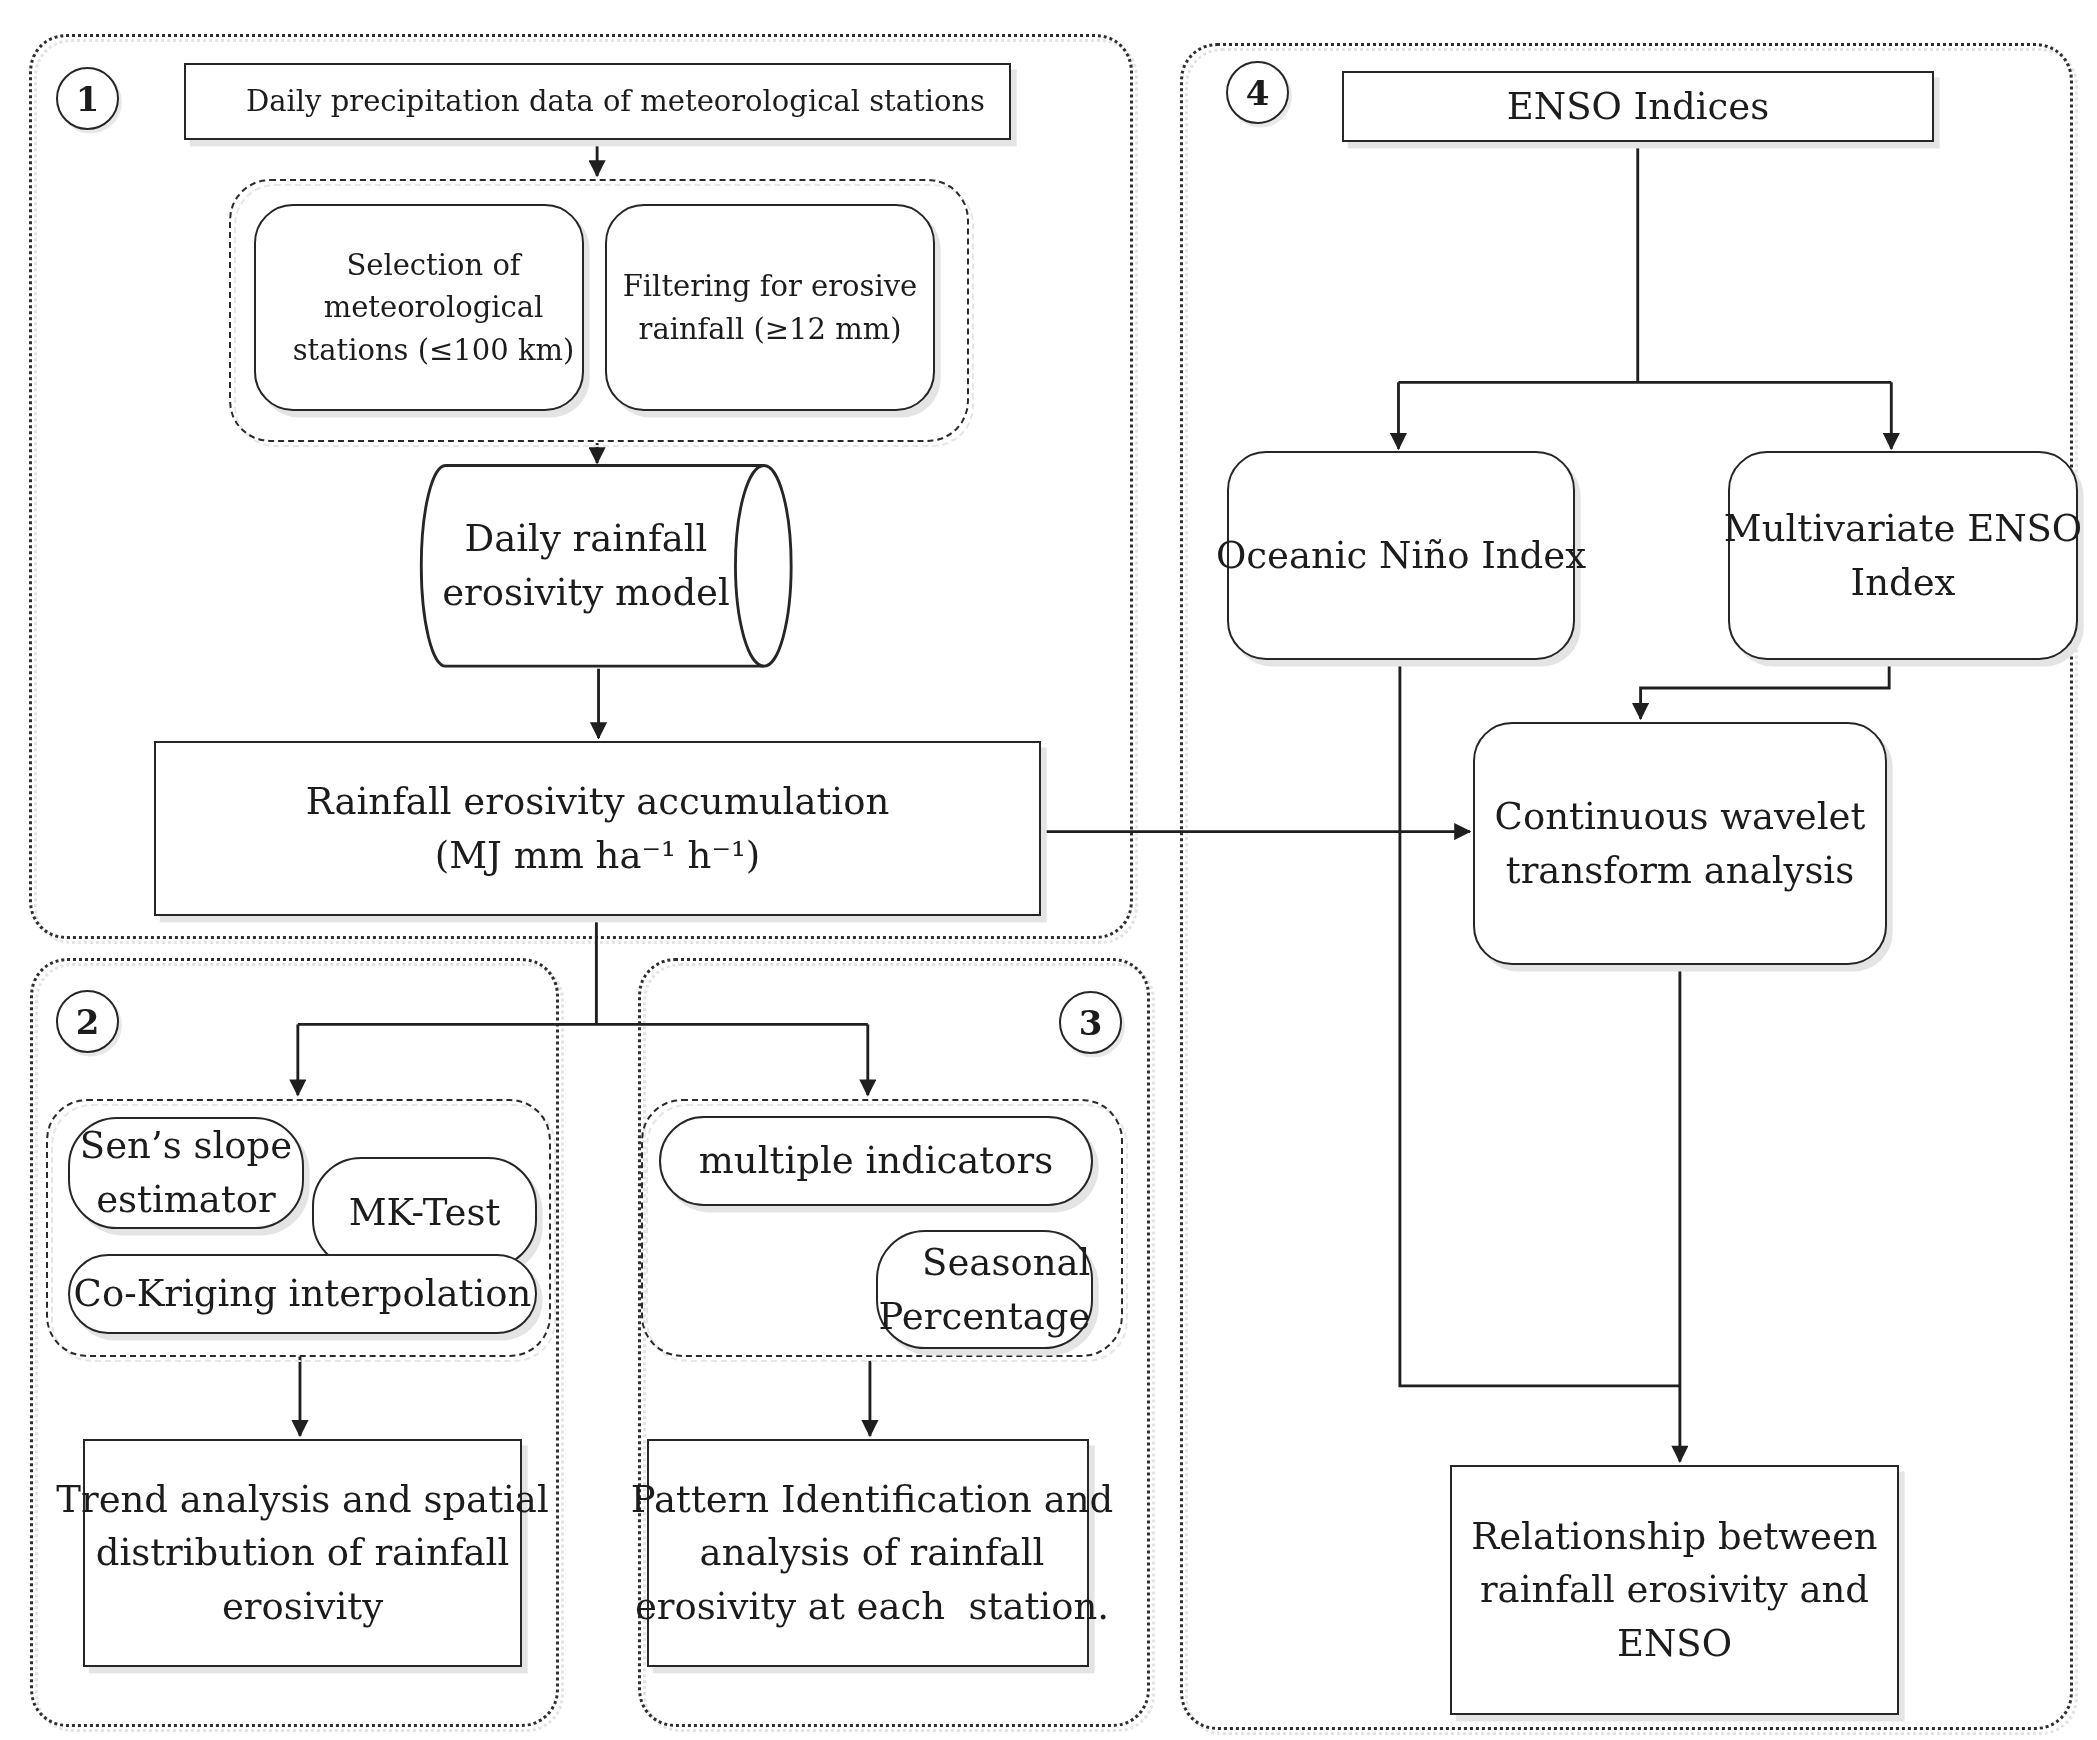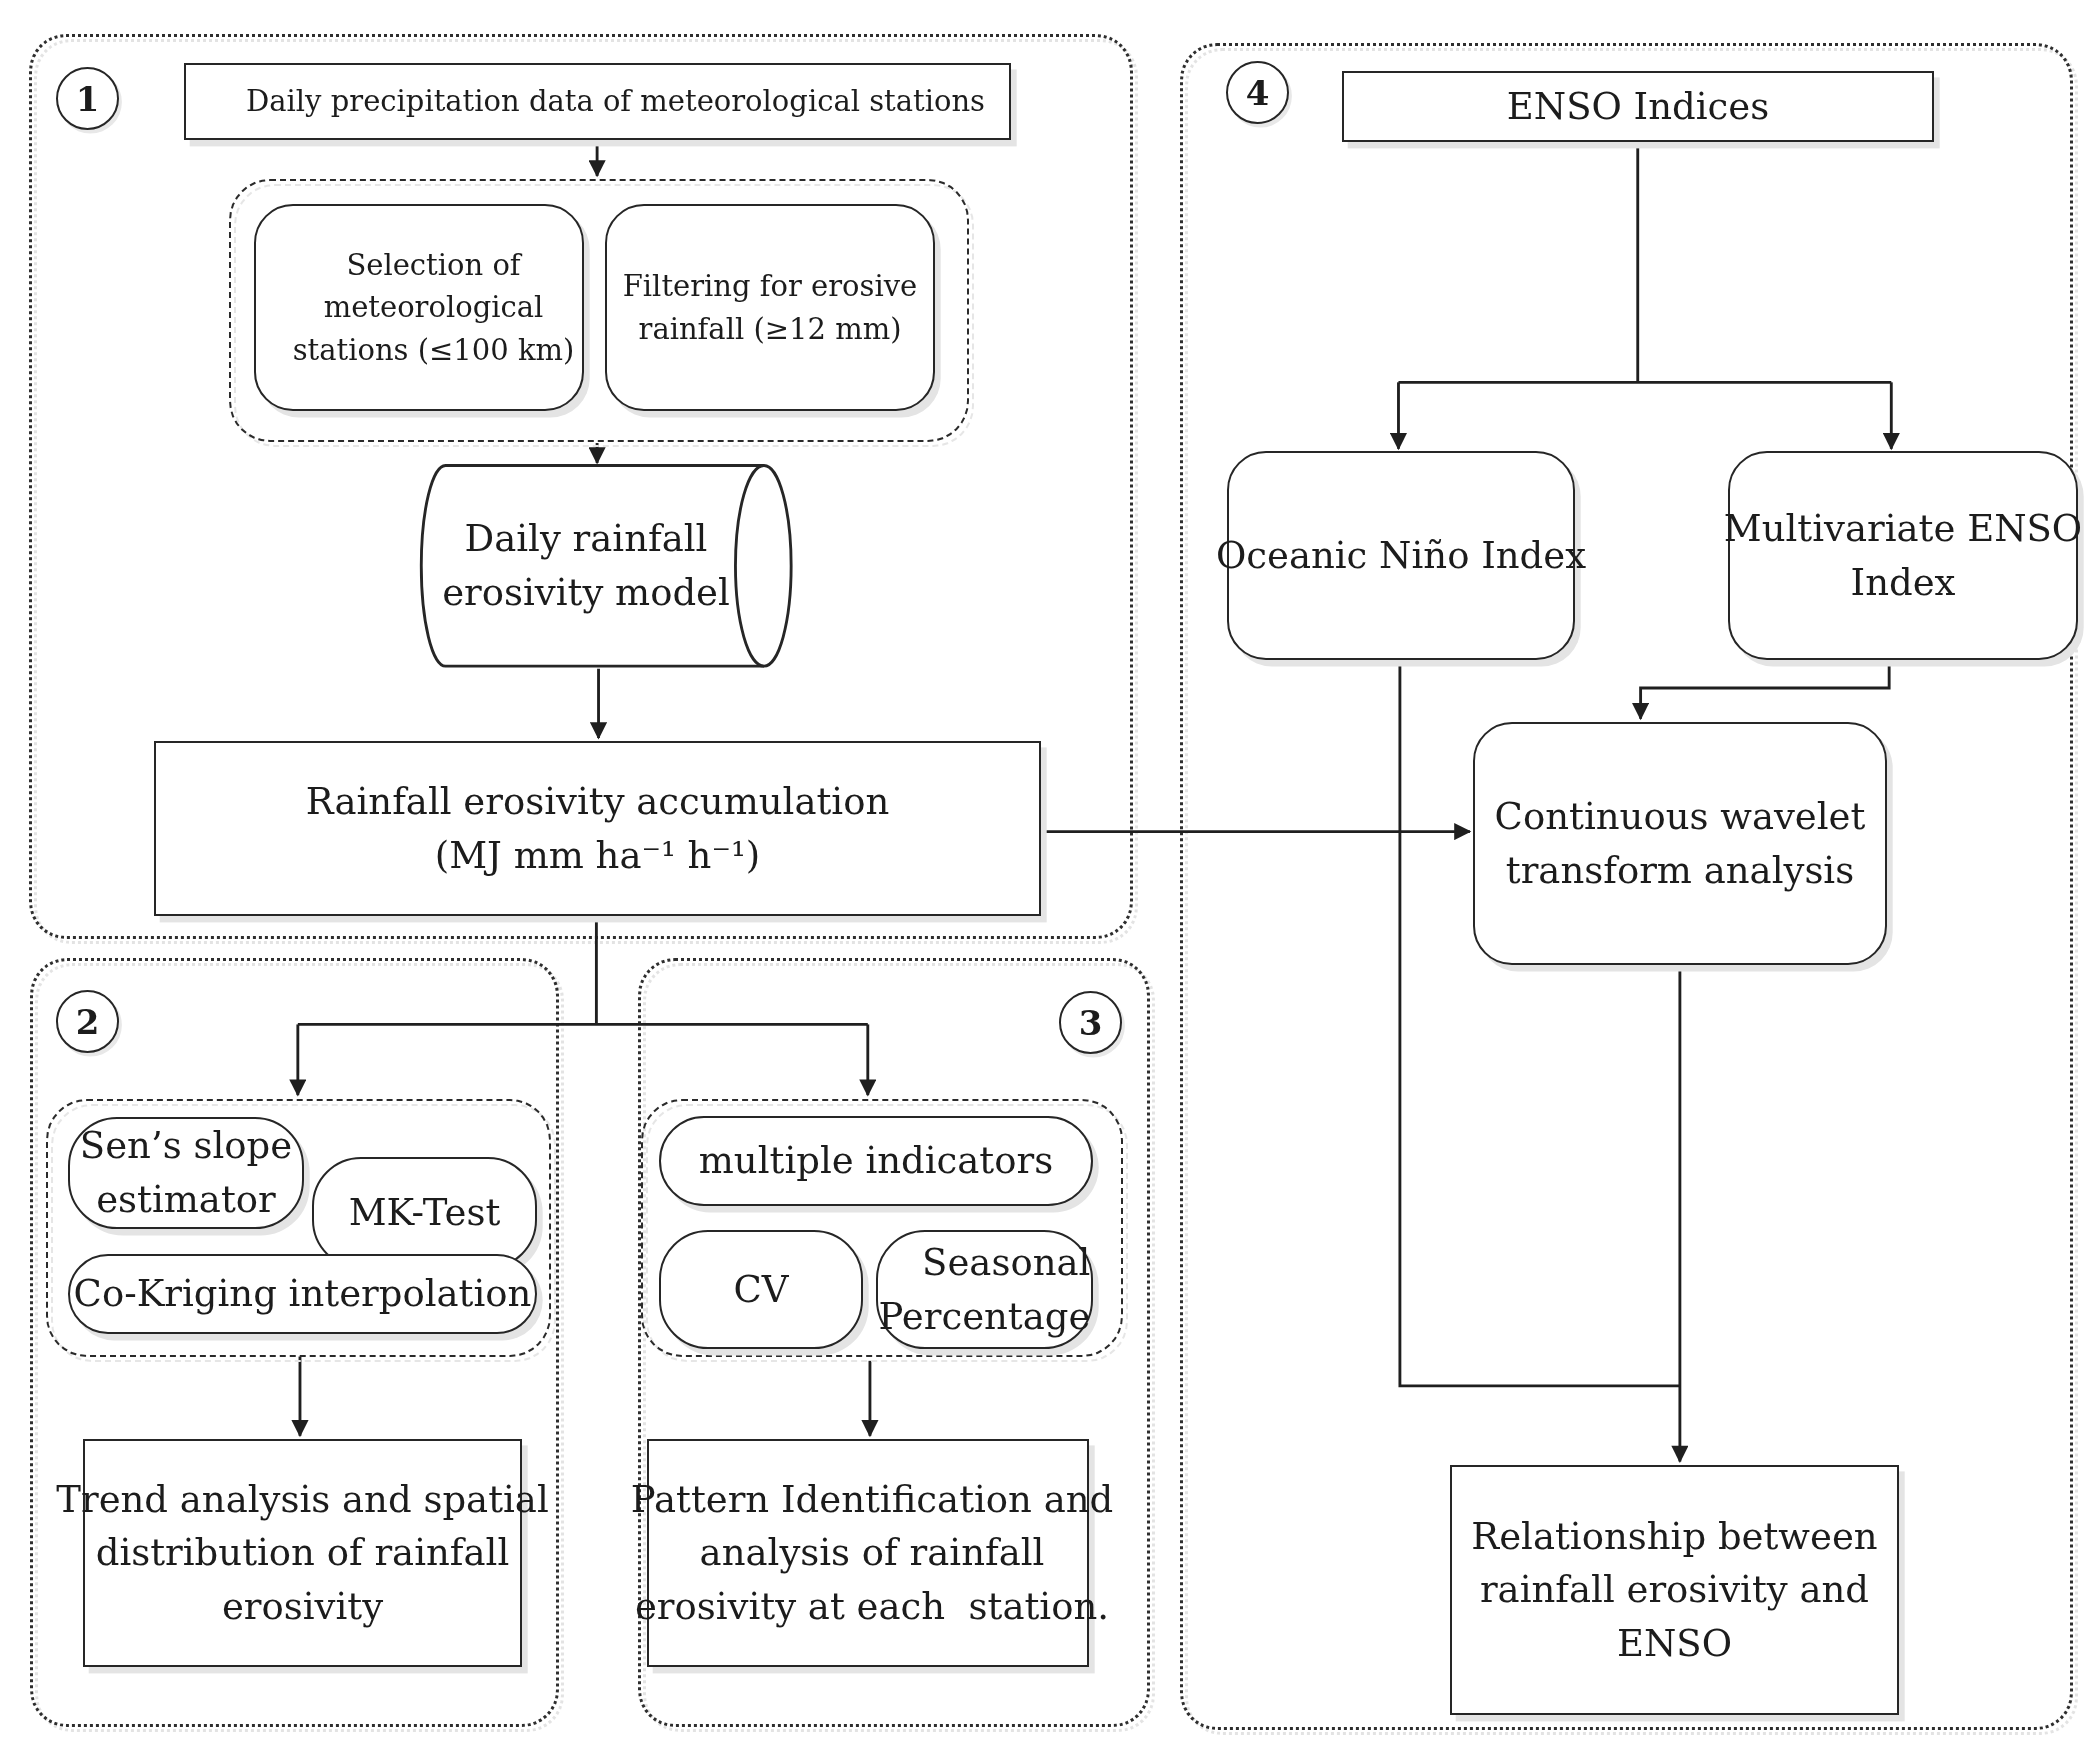--- a/index.html
+++ b/index.html
@@ -129,21 +129,20 @@
   <div class="node pill" style="left:68px;top:1117px;width:236px;height:112px;">Sen’s slope
 estimator</div>
   <div class="node pill" style="left:312px;top:1117px;width:225px;height:112px;margin-top:40px;">MK-Test</div>
   <div class="node pill" style="left:68px;top:1254px;width:469px;height:80px;text-align:right;">Co-Kriging interpolation</div>
   <div class="node" style="left:83px;top:1439px;width:439px;height:228px;">Trend analysis and spatial
 distribution of rainfall
 erosivity</div>
 
   <div class="dashedbox" style="left:641px;top:1099px;width:482px;height:258px;"></div>
   <div class="node pill" style="left:659px;top:1116px;width:434px;height:90px;">multiple indicators</div>
-  <div class="node pill" style="left:659px;top:1230px;width:204px;height:119px;">CV</div>
   <div class="node pill" style="left:876px;top:1230px;width:217px;height:119px;text-align:right;">Seasonal
 Percentage</div>
   <div class="node" style="left:647px;top:1439px;width:442px;height:228px;padding-left:8px;">Pattern Identification and
 analysis of rainfall
 erosivity at each  station.</div>
 
   <div class="node" style="left:1342px;top:71px;width:592px;height:71px;">ENSO Indices</div>
   <div class="node round" style="left:1227px;top:451px;width:348px;height:209px;">Oceanic Niño Index</div>
   <div class="node round" style="left:1715px;top:451px;width:350px;height:209px;margin-left:13px;">Multivariate ENSO
 Index</div>

